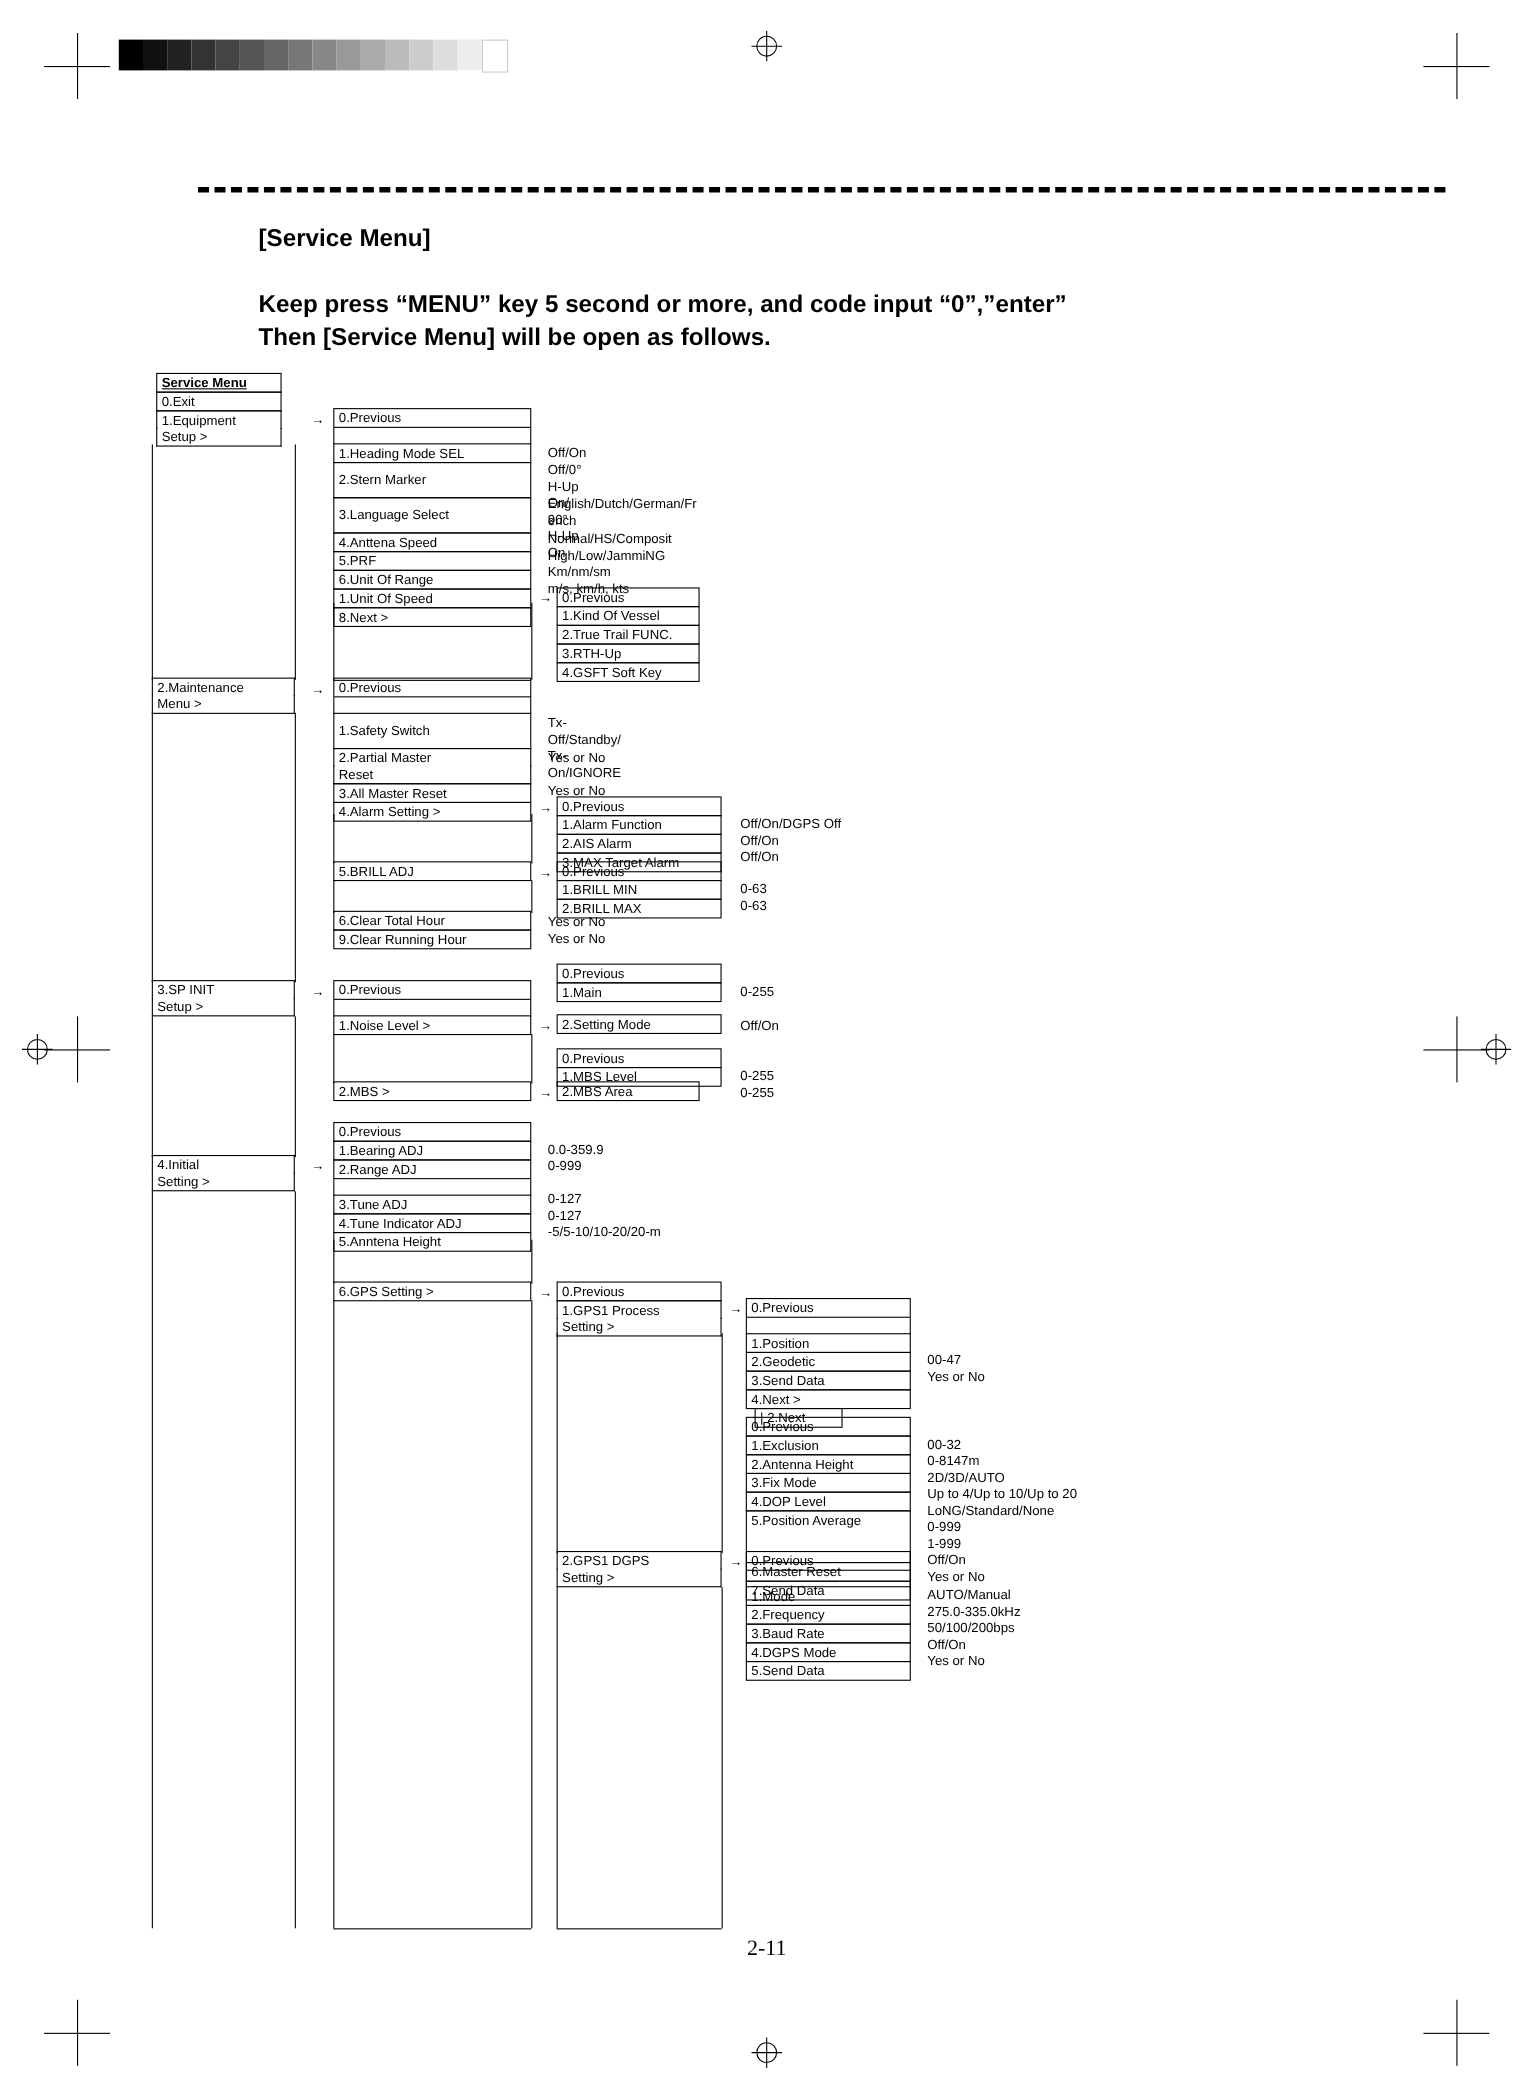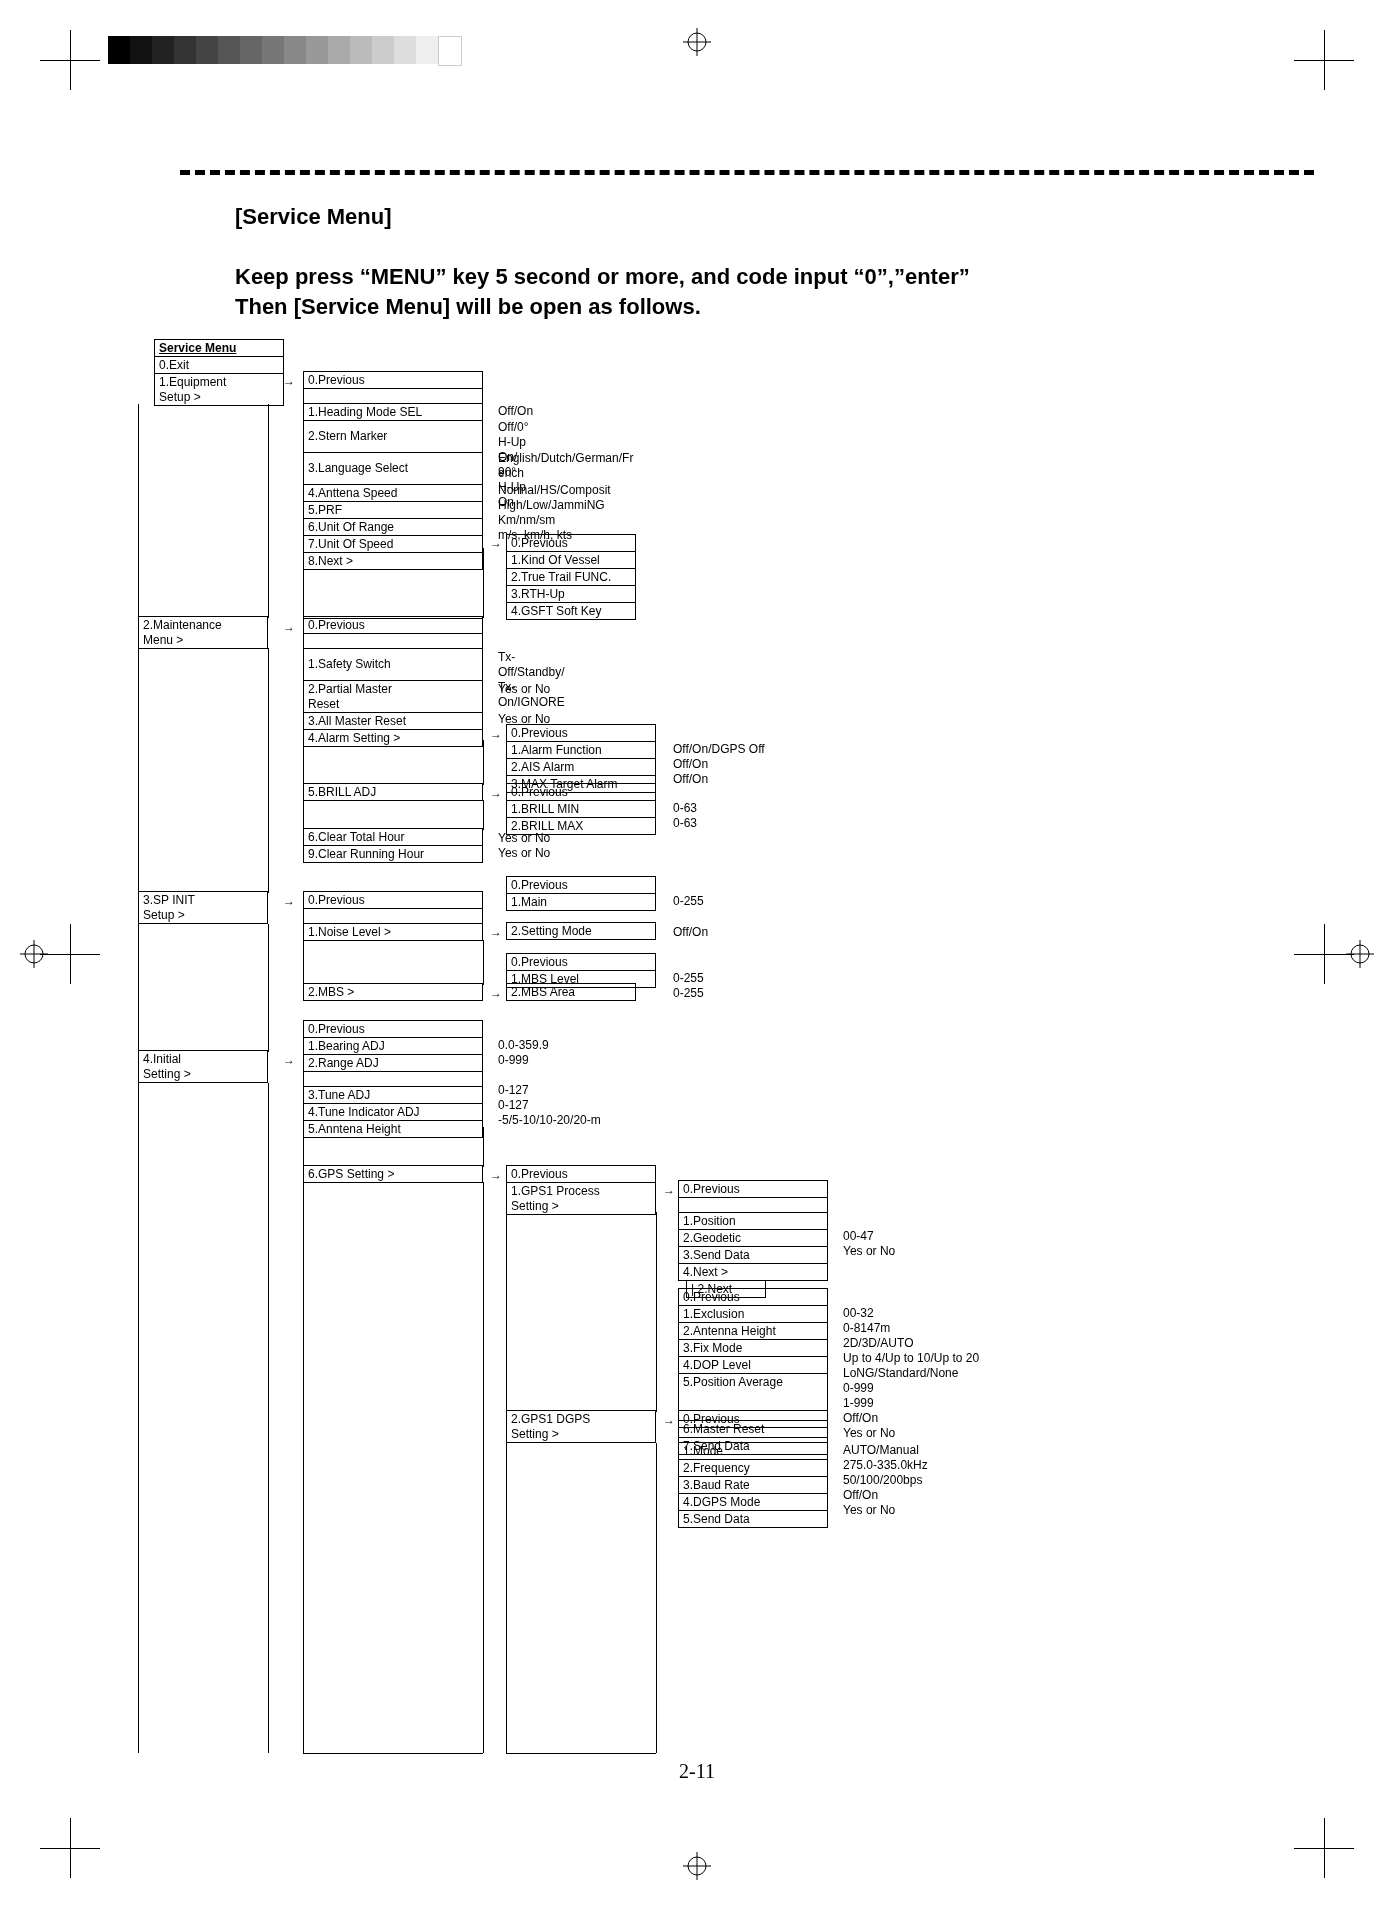--- a/index.html
+++ b/index.html
@@ -162,21 +162,21 @@
   <div class="crop" style="top:50%; right:40px; margin-top:-30px"></div>
 
   <div class="dashline"></div>
 
   <div class="heading1">[Service Menu]</div>
   <div class="heading2" style="white-space:pre-line">Keep press “MENU” key 5 second or more, and code input “0”,”enter”
 Then [Service Menu] will be open as follows.</div>
 
   <div class="content">
 
-    <div class="col" style="left:16px; top:0; width:130px">
+    <div class="col" style="left:4px; top:0; width:114px">
       <div class="cell" style="text-decoration:underline;font-weight:bold">Service Menu</div>
       <div class="cell">0.Exit</div>
       <div class="cell" style="border-bottom:none">1.Equipment</div>
       <div class="cell" style="border-top:none">  Setup  &gt;</div>
     </div>
     <div class="vline" style="left:0; top:64px; height:214px"></div>
     <div class="vline" style="left:130px; top:64px; height:214px"></div>
     <div class="col" style="left:0; top:277px; width:130px">
       <div class="cell" style="border-bottom:none">2.Maintenance</div>
       <div class="cell" style="border-top:none">  Menu &gt;</div>
@@ -203,21 +203,21 @@
 
     <div class="col" style="left:165px; top:32px; width:180px">
       <div class="cell">0.Previous</div>
       <div class="blank"></div>
       <div class="cell">1.Heading Mode SEL</div>
       <div class="cell" style="height:29px">2.Stern Marker</div>
       <div class="cell" style="height:29px">3.Language Select</div>
       <div class="cell">4.Anttena Speed</div>
       <div class="cell">5.PRF</div>
       <div class="cell">6.Unit Of Range</div>
-      <div class="cell">7.Unit Of Speed</div>
+      <div class="cell">1.Unit Of Speed</div>
       <div class="cell">8.Next      &gt;</div>
     </div>
     <div class="vline" style="left:165px; top:208px; height:70px"></div>
     <div class="vline" style="left:345px; top:208px; height:70px"></div>
     <div style="position:absolute;left:165px;top:278px;width:180px;border-top:1px solid #000"></div>
     <span class="val" style="left:360px; top:64px">Off/On</span>
     <span class="val" style="left:360px; top:80px; white-space:pre-line">Off/0°   H-Up On/
 90°   H-Up On</span>
     <span class="val" style="left:360px; top:111px; white-space:pre-line">English/Dutch/German/Fr
 ench</span>

